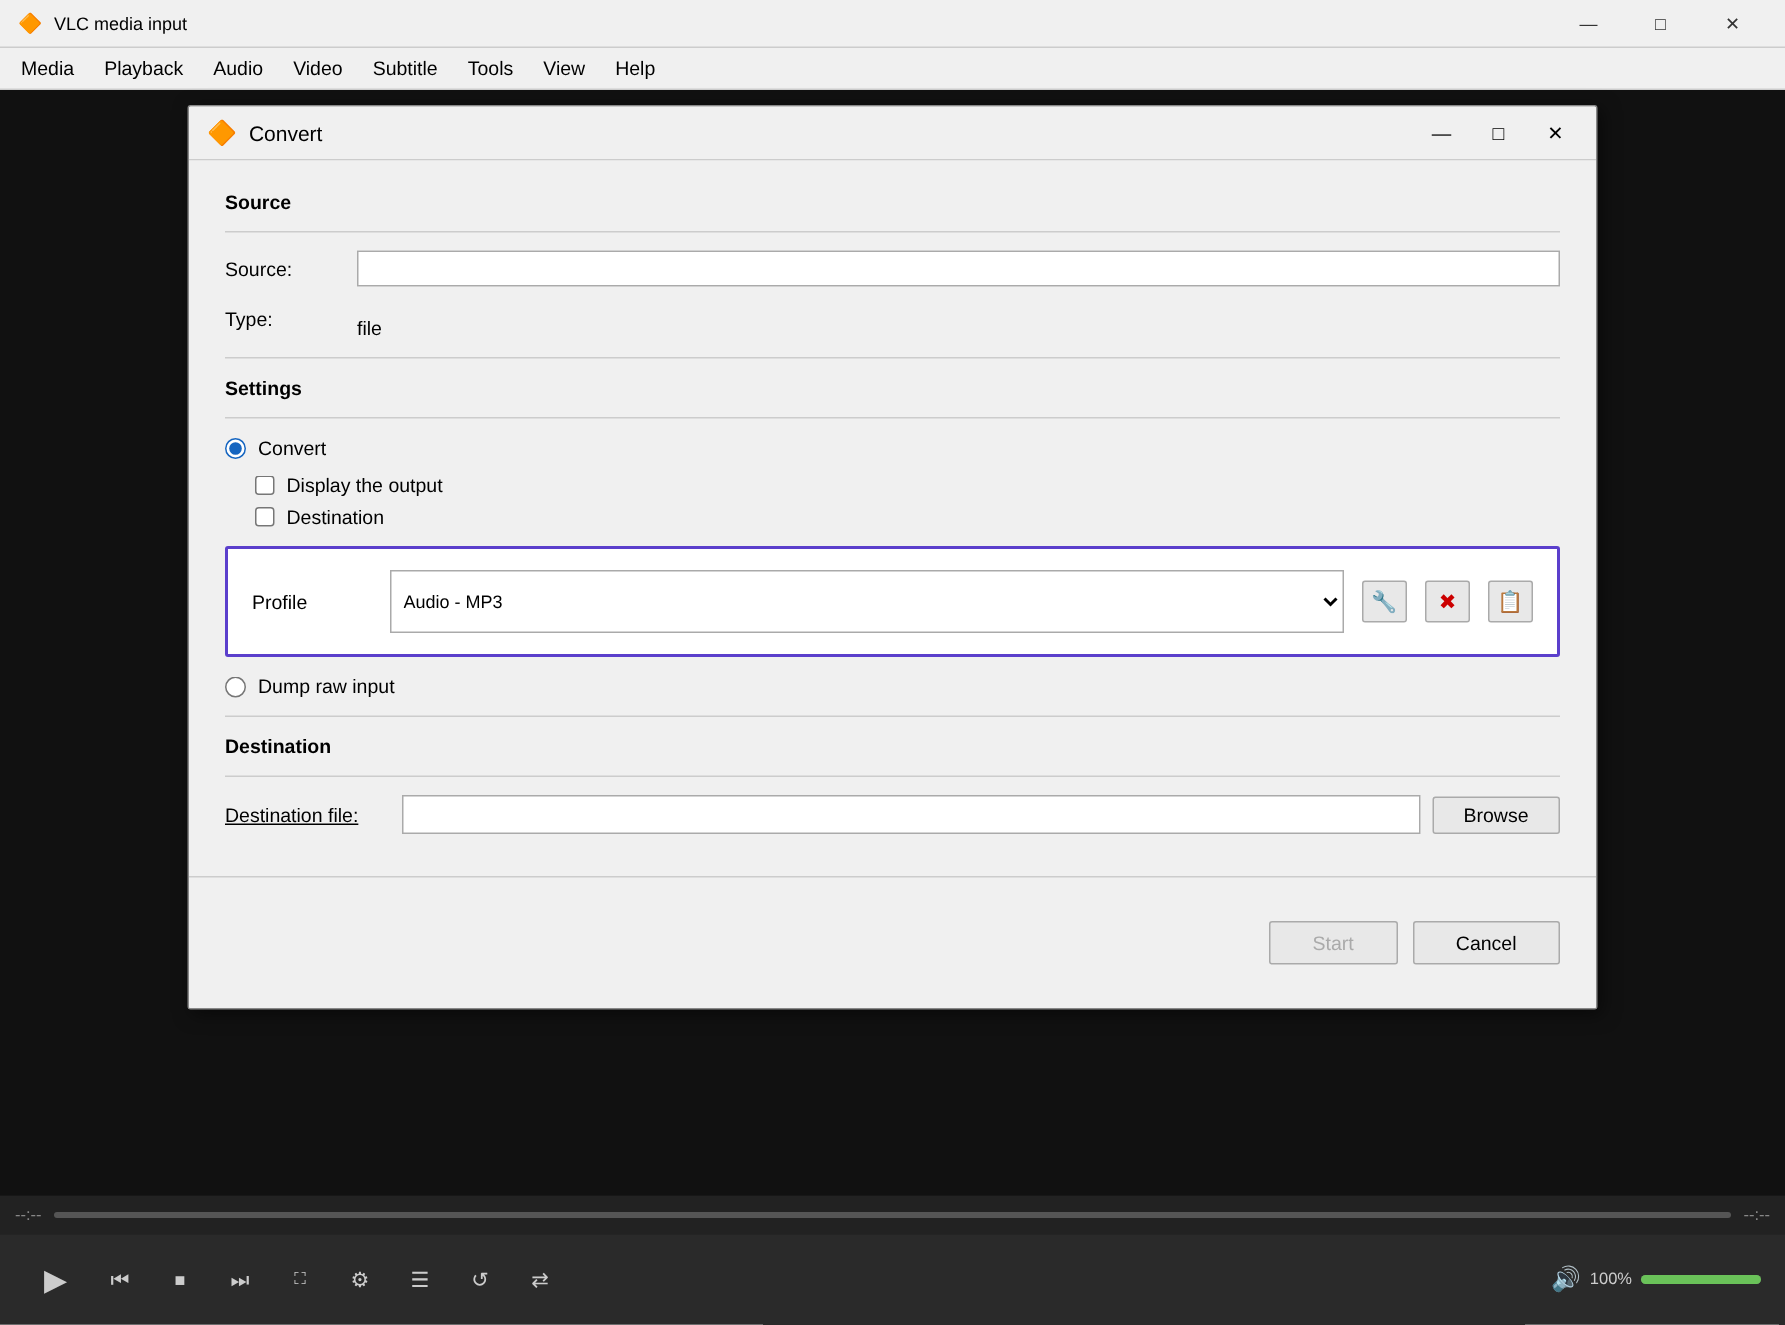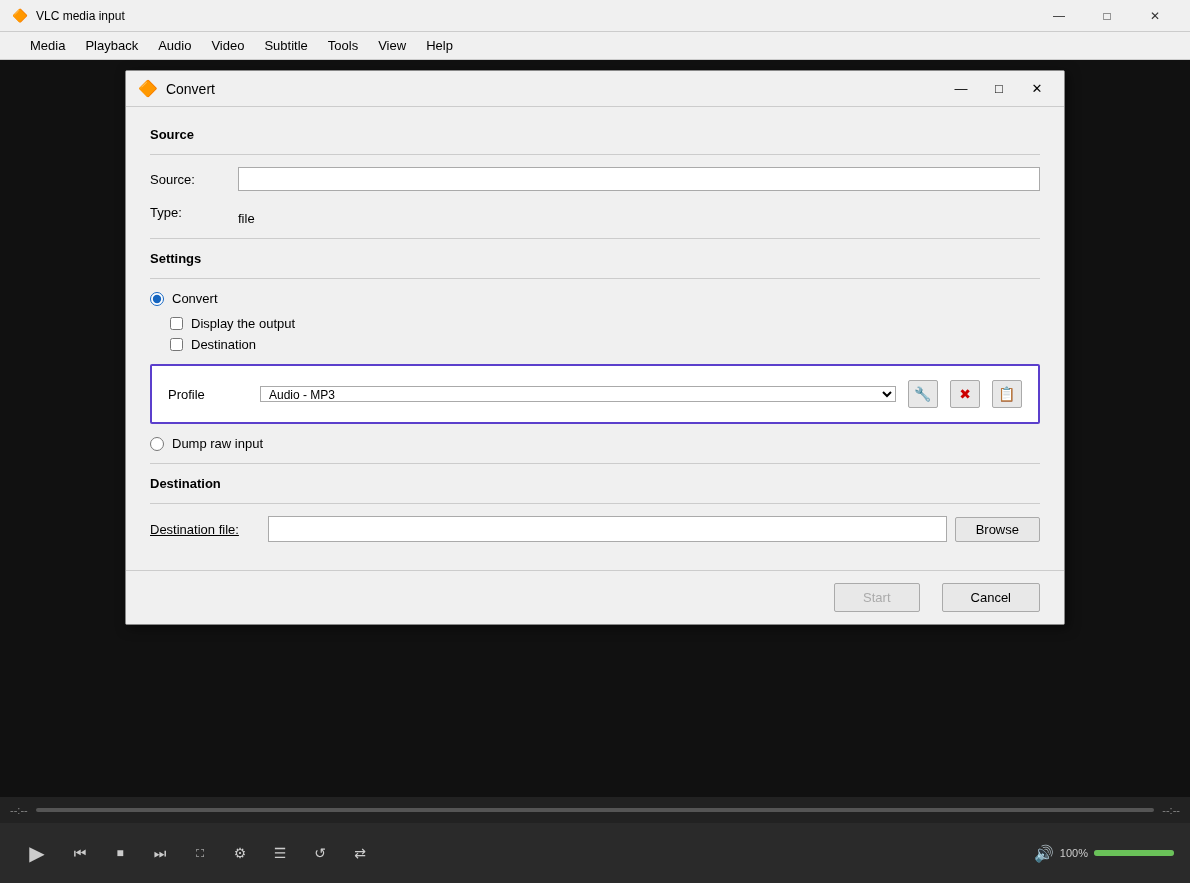--- a/index.html
+++ b/index.html
@@ -48,21 +48,21 @@
       font-size: 12px;
       color: #333;
     }
 
     
     .menu-bar {
       background: #f0f0f0;
       height: 28px;
       display: flex;
       align-items: center;
-      padding: 0 20px;
+      padding: 0 4px;
       border-bottom: 1px solid #ccc;
     }
     .menu-item {
       padding: 4px 10px;
       cursor: pointer;
       font-size: 13px;
       color: #000;
       text-decoration: none;
       border-radius: 2px;
     }
@@ -280,21 +280,21 @@
       display: flex;
       align-items: center;
       gap: 12px;
     }
     .profile-label {
       font-size: 13px;
       min-width: 80px;
     }
     .profile-select {
       flex: 1;
-      height: 16px;
+      height: 42px;
       border: 1px solid #aaa;
       background: #fff;
       padding: 0 4px;
       font-size: 12px;
       cursor: pointer;
     }
     .profile-icon-btn {
       width: 30px;
       height: 28px;
       background: #e8e8e8;
@@ -333,22 +333,22 @@
       border: 1px solid #aaa;
       cursor: pointer;
       font-size: 13px;
       border-radius: 2px;
     }
 
     
     .dialog-footer {
       display: flex;
       justify-content: flex-end;
-      gap: 22px;
-      padding: 12px 24px;
+      gap: 10px;
+      padding: 29px 24px;
       border-top: 1px solid #ccc;
       background: #f0f0f0;
     }
     .footer-btn {
       padding: 6px 28px;
       background: #e8e8e8;
       border: 1px solid #aaa;
       cursor: pointer;
       font-size: 13px;
       border-radius: 2px;

